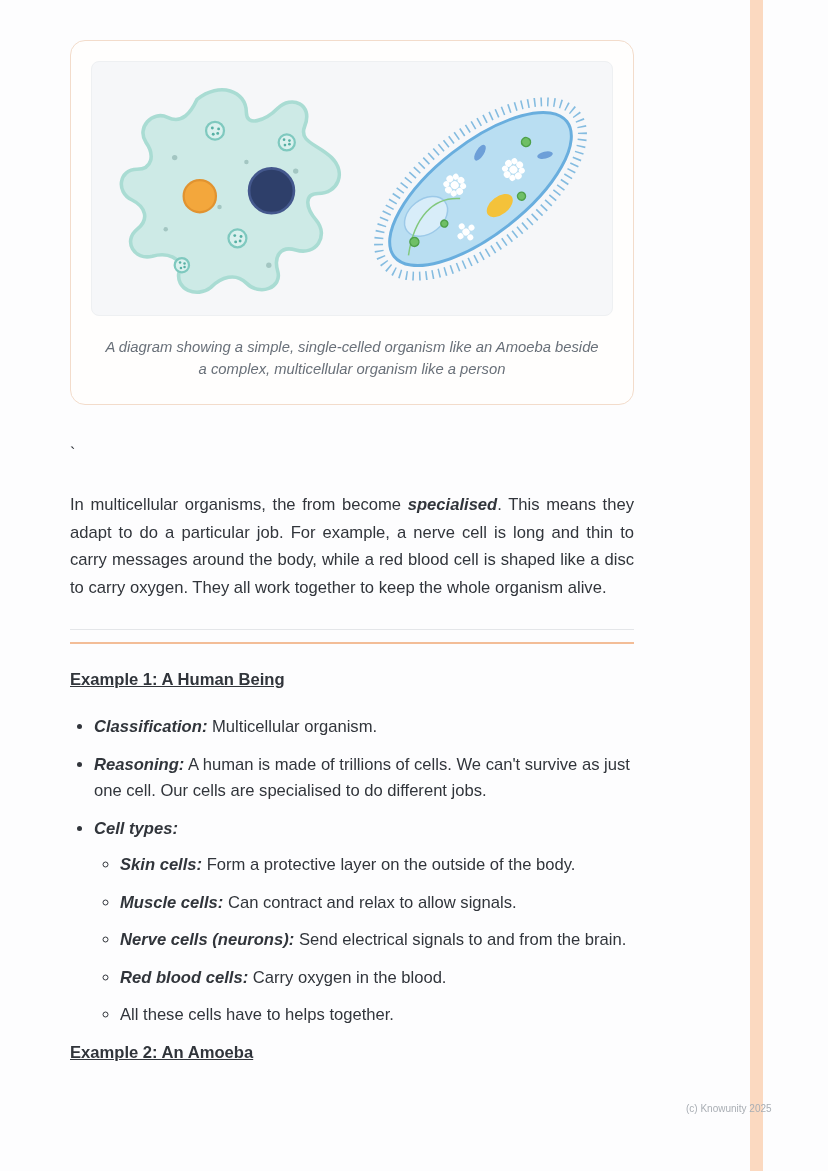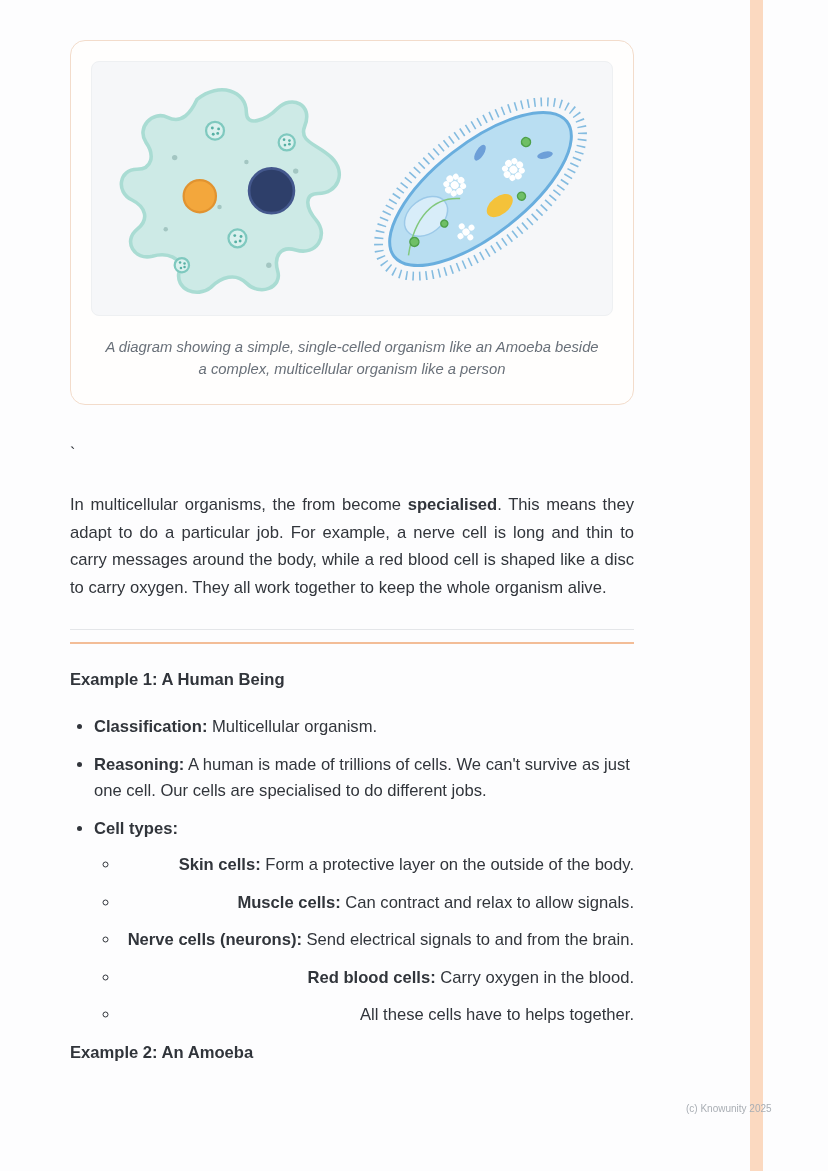--- a/index.html
+++ b/index.html
@@ -40,40 +40,40 @@
   }
 
   .stray { margin-top:40px; font-size:16px; height:20px; }
 
   .intro {
     margin-top:26px;
     text-align:justify;
     font-size:16.6px;
     line-height:27.5px;
   }
-  .intro strong, .bold { font-weight:bold; }
+  .intro strong, .bold { font-weight:bold;font-style:italic; }
 
   hr.divider { border:none; border-top:1px solid #e4e6e9; margin:28px 0 0; }
 
   .section-title {
     margin:36px 0 0;
     color:#e8611c;
     font-size:29px;
     line-height:32px;
     font-weight:bold;
   }
   .title-underline { height:2px; background:#f3bd97; margin-top:12px; }
 
   .section-intro { margin-top:26px; font-size:16.6px; line-height:26px; }
-  .example-title { margin-top:26px; font-size:16.6px; font-weight:bold; }
+  .example-title { margin-top:26px; font-size:16.6px; font-weight:bold;text-decoration:underline; }
   .example-title.bottom { margin-top:14px; }
 
   ul.main-list { margin:24px 0 0; padding-left:24px; list-style:disc; }
   ul.main-list > li { margin-bottom:11px; font-size:16.6px; line-height:26.5px; }
-  ul.sub-list { list-style:circle; margin:10px 0 0; padding-left:26px;text-align:right; }
+  ul.sub-list { list-style:circle; margin:10px 0 0; padding-left:26px; }
   ul.sub-list > li { margin-bottom:11px; }
 
   .side-strip {
     position:absolute; left:750px; top:0;
     width:13px; height:1171px;
     background:#fbd9c0;
     z-index:1;
   }
   .watermark {
     position:absolute; left:686px; top:1103px;

